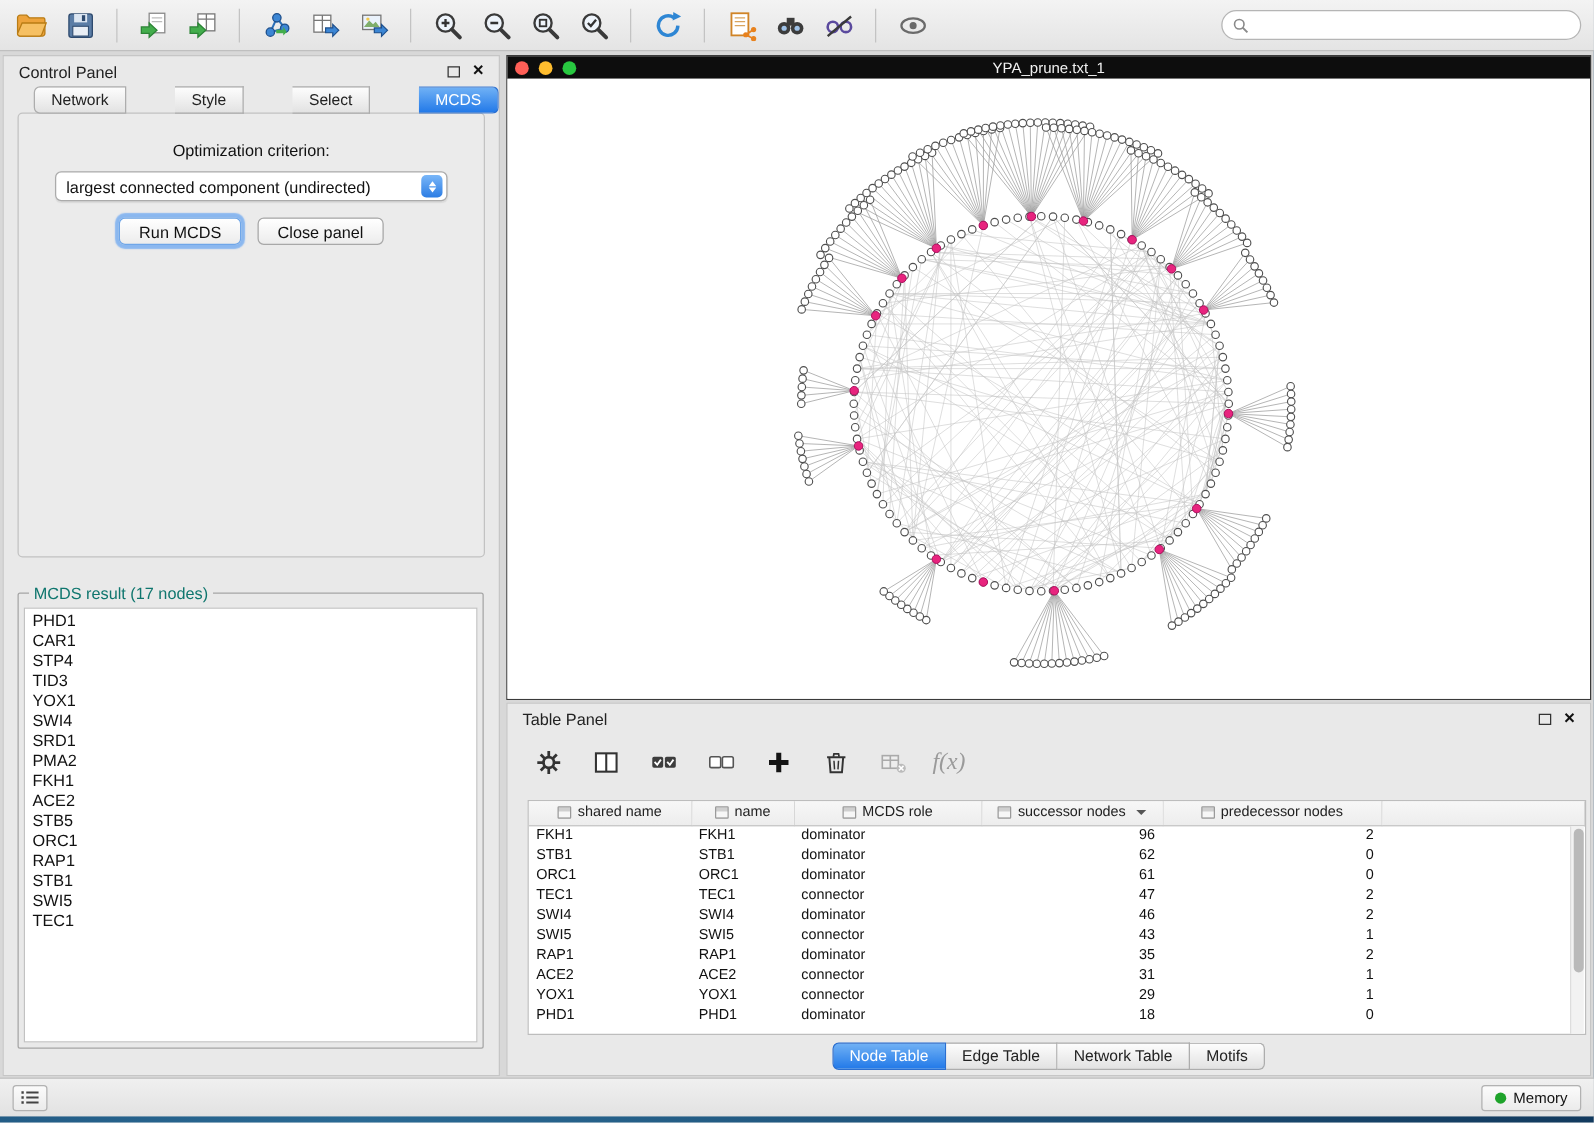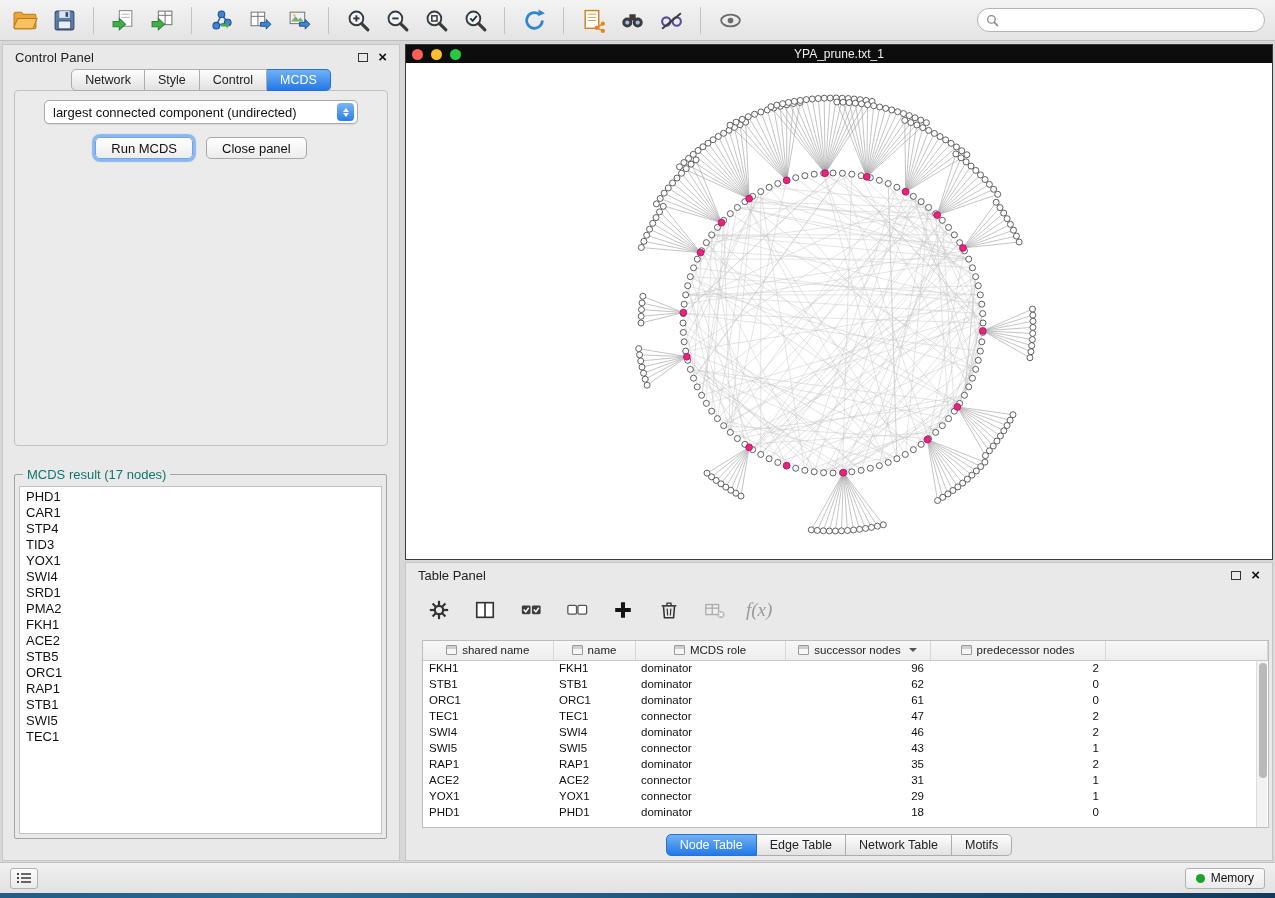--- a/index.html
+++ b/index.html
@@ -18,21 +18,21 @@
     border-radius:12px; display:flex; align-items:center; padding:0 8px; gap:5px; }
   .search-box svg { width:13px; height:13px; flex:0 0 auto; }
   .search-box input { border:none; outline:none; flex:1; font-size:12px; background:transparent; }
 
   
   .control-panel { position:absolute; left:2px; top:44px; width:398px; height:817px; background:#e9e9e9; border:1px solid #c6c6c6; }
   .panel-header { height:24px; display:flex; align-items:center; padding:0 12px; font-size:13px; color:#222; }
   .ph-spacer { flex:1; }
   .win-float { width:10px; height:9px; border:1.4px solid #333; margin-right:10px; display:inline-block; }
   .win-close { font-size:15px; font-weight:bold; color:#111; line-height:10px; }
-  .cp-tabs { display:flex; justify-content:center; position:relative; z-index:2; margin-bottom:-1px; }
+  .cp-tabs { display:flex; justify-content:space-between; position:relative; z-index:2; margin-bottom:-1px;margin-left:24px; }
   .seg-tab { font-size:12.5px; padding:3px 13px; background:linear-gradient(#fdfdfd,#e2e2e2);
     border:1px solid #adadad; border-left-width:0; color:#222; cursor:default; }
   .seg-tab:first-child { border-left-width:1px; border-radius:5px 0 0 5px; }
   .seg-tab:last-child { border-radius:0 5px 5px 0; }
   .seg-tab.active { background:linear-gradient(#70b1f5,#2279e8); color:#fff; border-color:#2b6fd0; }
   .cp-pane { margin:0 11px; border:1px solid #c2c2c2; border-radius:4px; background:#ebebeb; height:356px; }
   .opt-label { text-align:center; font-size:13px; margin-top:22px; color:#111; }
   .dropdown { margin:9px auto 0; width:314px; height:24px; background:#fff; border:1px solid #ababab;
     border-radius:5px; display:flex; align-items:center; font-size:13px; padding-left:8px; color:#111;
     box-shadow:0 1px 1px rgba(0,0,0,.08); }
@@ -242,24 +242,25 @@
   <div class="control-panel">
     <div class="panel-header">
       <span>Control Panel</span>
       <span class="ph-spacer"></span>
       <span class="win-float"></span>
       <span class="win-close">×</span>
     </div>
     <div class="cp-tabs">
         <div class="seg-tab">Network</div>
         <div class="seg-tab">Style</div>
-        <div class="seg-tab">Control</div>
+        <div class="seg-tab">Select</div>
         <div class="seg-tab active">MCDS</div>
       </div>
     <div class="cp-pane">
+      <div class="opt-label">Optimization criterion:</div>
       <div class="dropdown">
         <span class="dd-value">largest connected component (undirected)</span>
         <span class="dd-stepper">
             <span class="chev-up"></span>
             <span class="chev-down"></span>
           </span>
       </div>
       <div class="btn-row">
         <button class="mac-btn focused">Run MCDS</button>
         <button class="mac-btn">Close panel</button>

